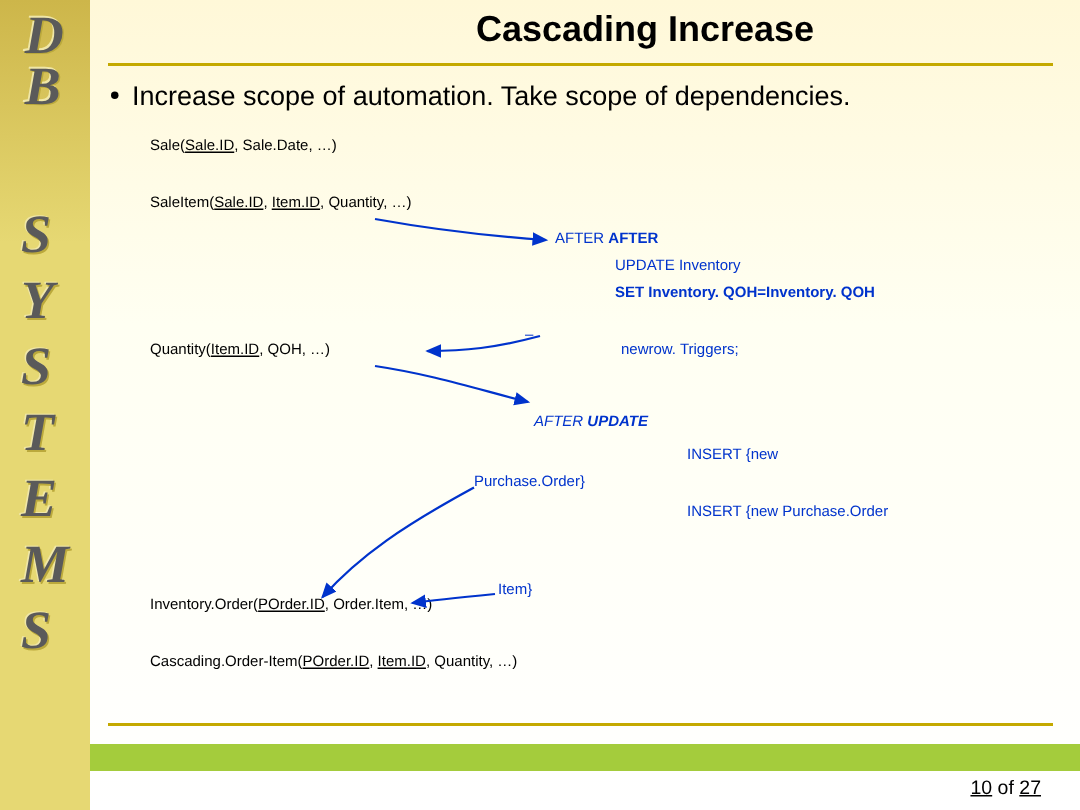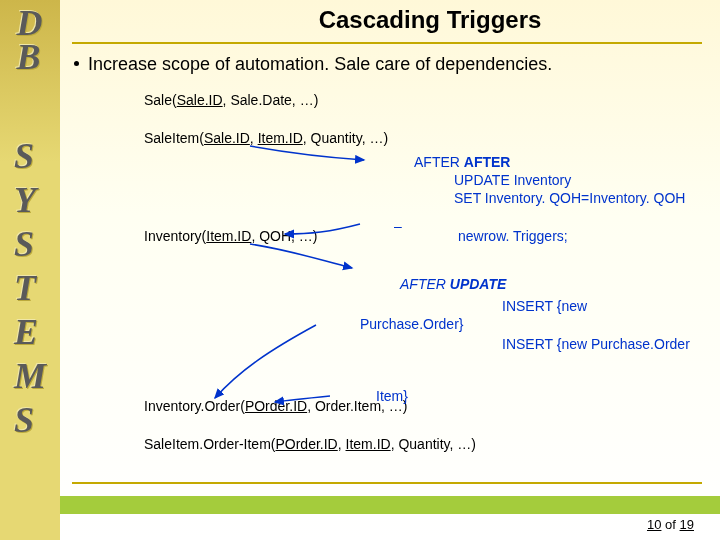--- a/index.html
+++ b/index.html
@@ -78,24 +78,23 @@
     top: 7px;
     width: 5px; height: 5px;
     background:#000;
     border-radius: 50%;
   }
   .bullet .btxt {
     margin-left: 14px;
   }
   .line {
     position: absolute;
-    font-size: 14px;
+    font-size: 10px;
     color: #000;
     white-space: nowrap;
-    margin-left: 44px;
   }
   .u { text-decoration: underline; }
   .blue { color: #0033cc; }
   .bold { font-weight: bold; }
   .footer-bar {
     position: absolute;
     left: 60px; right: 0;
     top: 496px;
     height: 18px;
     background: #a4cc3c;
@@ -131,53 +130,53 @@
       <div>S</div>
       <div>T</div>
       <div>E</div>
       <div>M</div>
       <div>S</div>
     </div>
   </div>
 
   <div class="content">
 
-    <div class="title">Cascading Triggers</div>
+    <div class="title">Cascading Increase</div>
     <div class="rule1"></div>
 
     <div class="bullet">
       <span class="dot"></span>
-      <span class="btxt">Increase scope of automation. Sale care of dependencies.</span>
+      <span class="btxt">Increase scope of automation. Take scope of dependencies.</span>
     </div>
 
     <div class="line" style="left:40px; top:92px;">
       <span>Sale(</span><span class="u">Sale.ID</span><span>, Sale.Date, …)</span>
     </div>
 
     <div class="line" style="left:40px; top:130px;text-align:right;">
       <span>SaleItem(</span><span class="u">Sale.ID</span><span>, </span><span class="u">Item.ID</span><span>, Quantity, …)</span>
     </div>
 
     <div class="line" style="left:40px; top:228px;">
-      <span>Inventory(</span><span class="u">Item.ID</span><span>, QOH, …)</span>
+      <span>Quantity(</span><span class="u">Item.ID</span><span>, QOH, …)</span>
     </div>
 
     <div class="line" style="left:40px; top:398px;">
       <span>Inventory.Order(</span><span class="u">POrder.ID</span><span>, Order.Item, …)</span>
     </div>
 
     <div class="line" style="left:40px; top:436px;">
-      <span>SaleItem.Order-Item(</span><span class="u">POrder.ID</span><span>, </span><span class="u">Item.ID</span><span>, Quantity, …)</span>
+      <span>Cascading.Order-Item(</span><span class="u">POrder.ID</span><span>, </span><span class="u">Item.ID</span><span>, Quantity, …)</span>
     </div>
 
     <div class="line blue" style="left:310px; top:154px;">
       <span>AFTER </span><span class="bold">AFTER</span>
     </div>
     <div class="line blue" style="left:350px; top:172px;">UPDATE Inventory</div>
-    <div class="line blue" style="left:350px; top:190px;">SET Inventory. QOH=Inventory. QOH</div>
+    <div class="line blue" style="left:350px; top:190px;font-weight:bold;">SET Inventory. QOH=Inventory. QOH</div>
     <div class="line blue" style="left:290px; top:218px;">–</div>
     <div class="line blue" style="left:354px; top:228px;">newrow. Triggers;</div>
 
     <div class="line blue" style="left:296px; top:276px;font-style:italic;">
       <span>AFTER </span><span class="bold">UPDATE</span>
     </div>
     <div class="line blue" style="left:398px; top:298px;">INSERT {new</div>
     <div class="line blue" style="left:256px; top:316px;">Purchase.Order}</div>
     <div class="line blue" style="left:398px; top:336px;">INSERT {new Purchase.Order</div>
     <div class="line blue" style="left:272px; top:388px;">Item}</div>
@@ -199,16 +198,16 @@
 
       <path d="M270,396 C250,398 230,400 215,402" stroke="#0033cc" stroke-width="1.5" fill="none" marker-end="url(#ah)"></path>
     </svg>
 
     <div class="rule2"></div>
   </div>
 
   <div class="footer-bar"></div>
 
   <div class="pagenum">
-    <span class="u">10</span><span> of </span><span class="u">19</span>
+    <span class="u">10</span><span> of </span><span class="u">27</span>
   </div>
 
 </div>
 
 </body></html>

